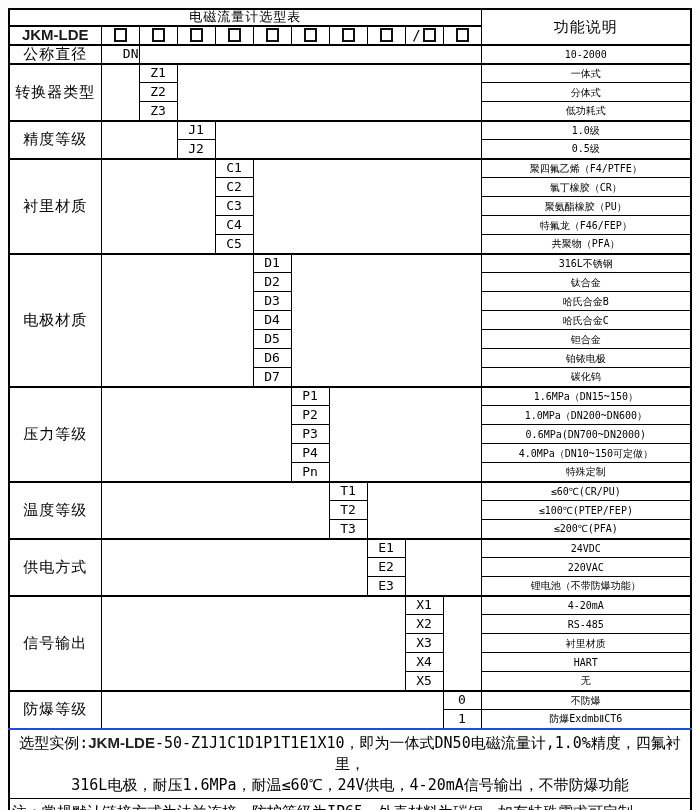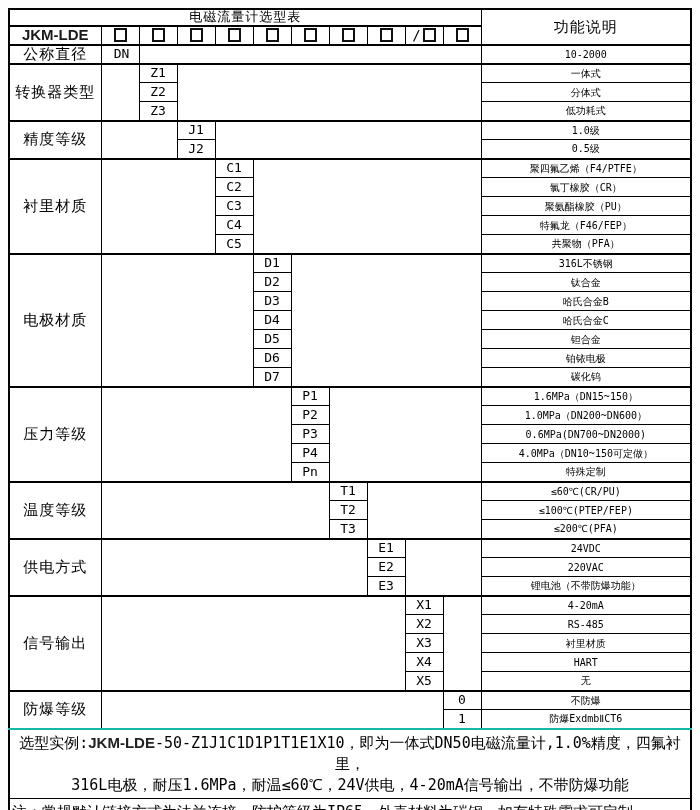--- a/index.html
+++ b/index.html
@@ -22,31 +22,31 @@
   tr.r-model { height:18px; }
   tbody.gen tr { height:19px; }
   td.title { font-size:13px; letter-spacing:1px; }
   td.fn-header { font-size:15px; letter-spacing:1px;margin-top:44px; }
   td.model {
     font-family:"Liberation Sans",sans-serif; font-weight:bold;
     font-size:15px; color:#1a1a1a;
   }
   td.label { font-size:15px; letter-spacing:1px; }
   td.code { font-family:"DejaVu Sans Mono",monospace; font-size:13px; }
-  td.dn { text-align:center; padding-left:3px; }
+  td.dn { text-align:right; padding-left:3px; }
   td.desc { font-size:10px; }
   tr.section-start td { border-top:2px solid #000; }
   .checkbox {
     display:inline-block; width:9px; height:10px;
     border:2px solid #101010; background:#fff;
     vertical-align:middle; margin-top:-2px;
   }
   .slash { font-size:14px; margin-right:2px; }
   tr.r-example td {
-    height:48px; border-top:2px solid #14b8a6; white-space:normal;
+    height:48px; border-top:2px solid #1d4ed8; white-space:normal;
     font-size:15px; line-height:21px; padding:2px 4px; text-align:center;
   }
   tr.r-example .model-bold {
     font-family:"Liberation Sans",sans-serif; font-weight:bold; color:#222;
   }
   tr.r-note td {
     height:28px; border-top:1px solid #888; text-align:left;
     font-size:15px; padding-left:2px;
   }
 </style>

